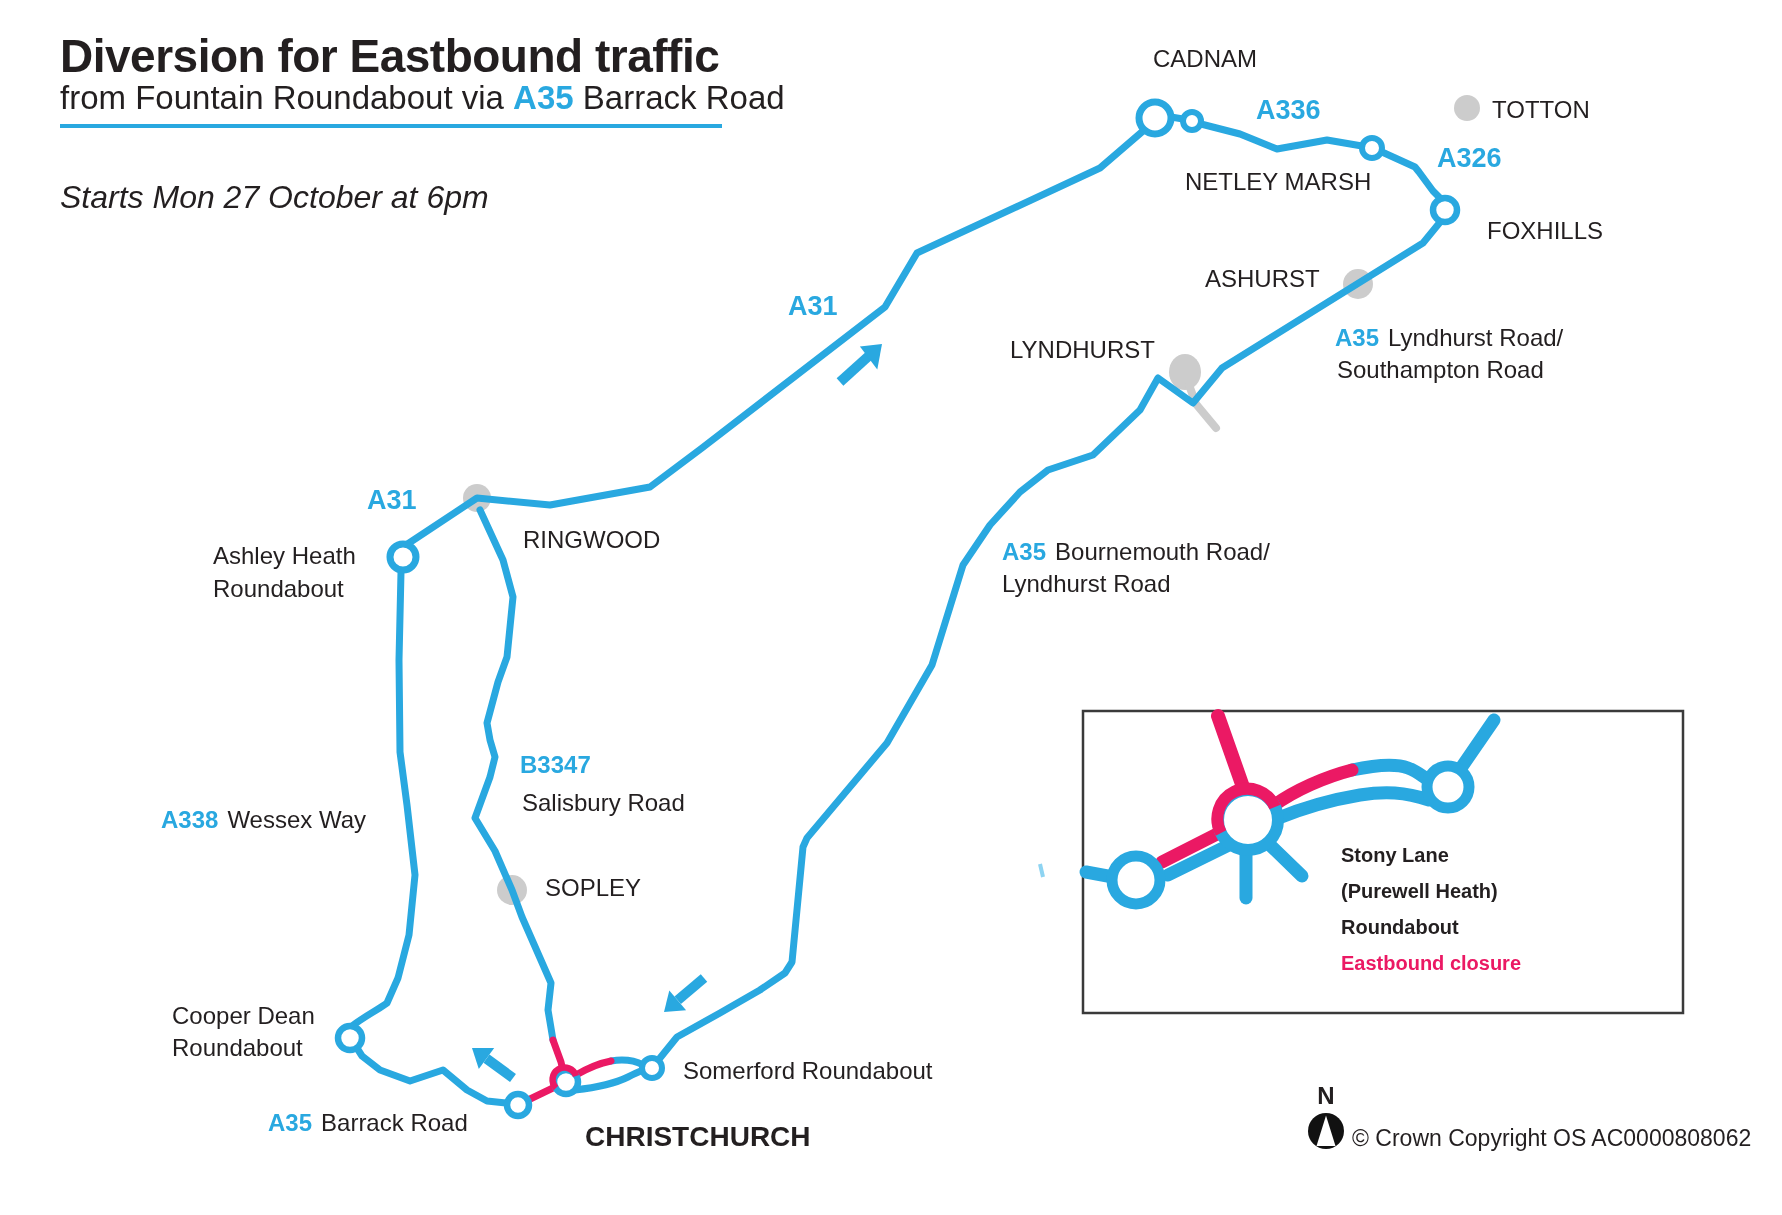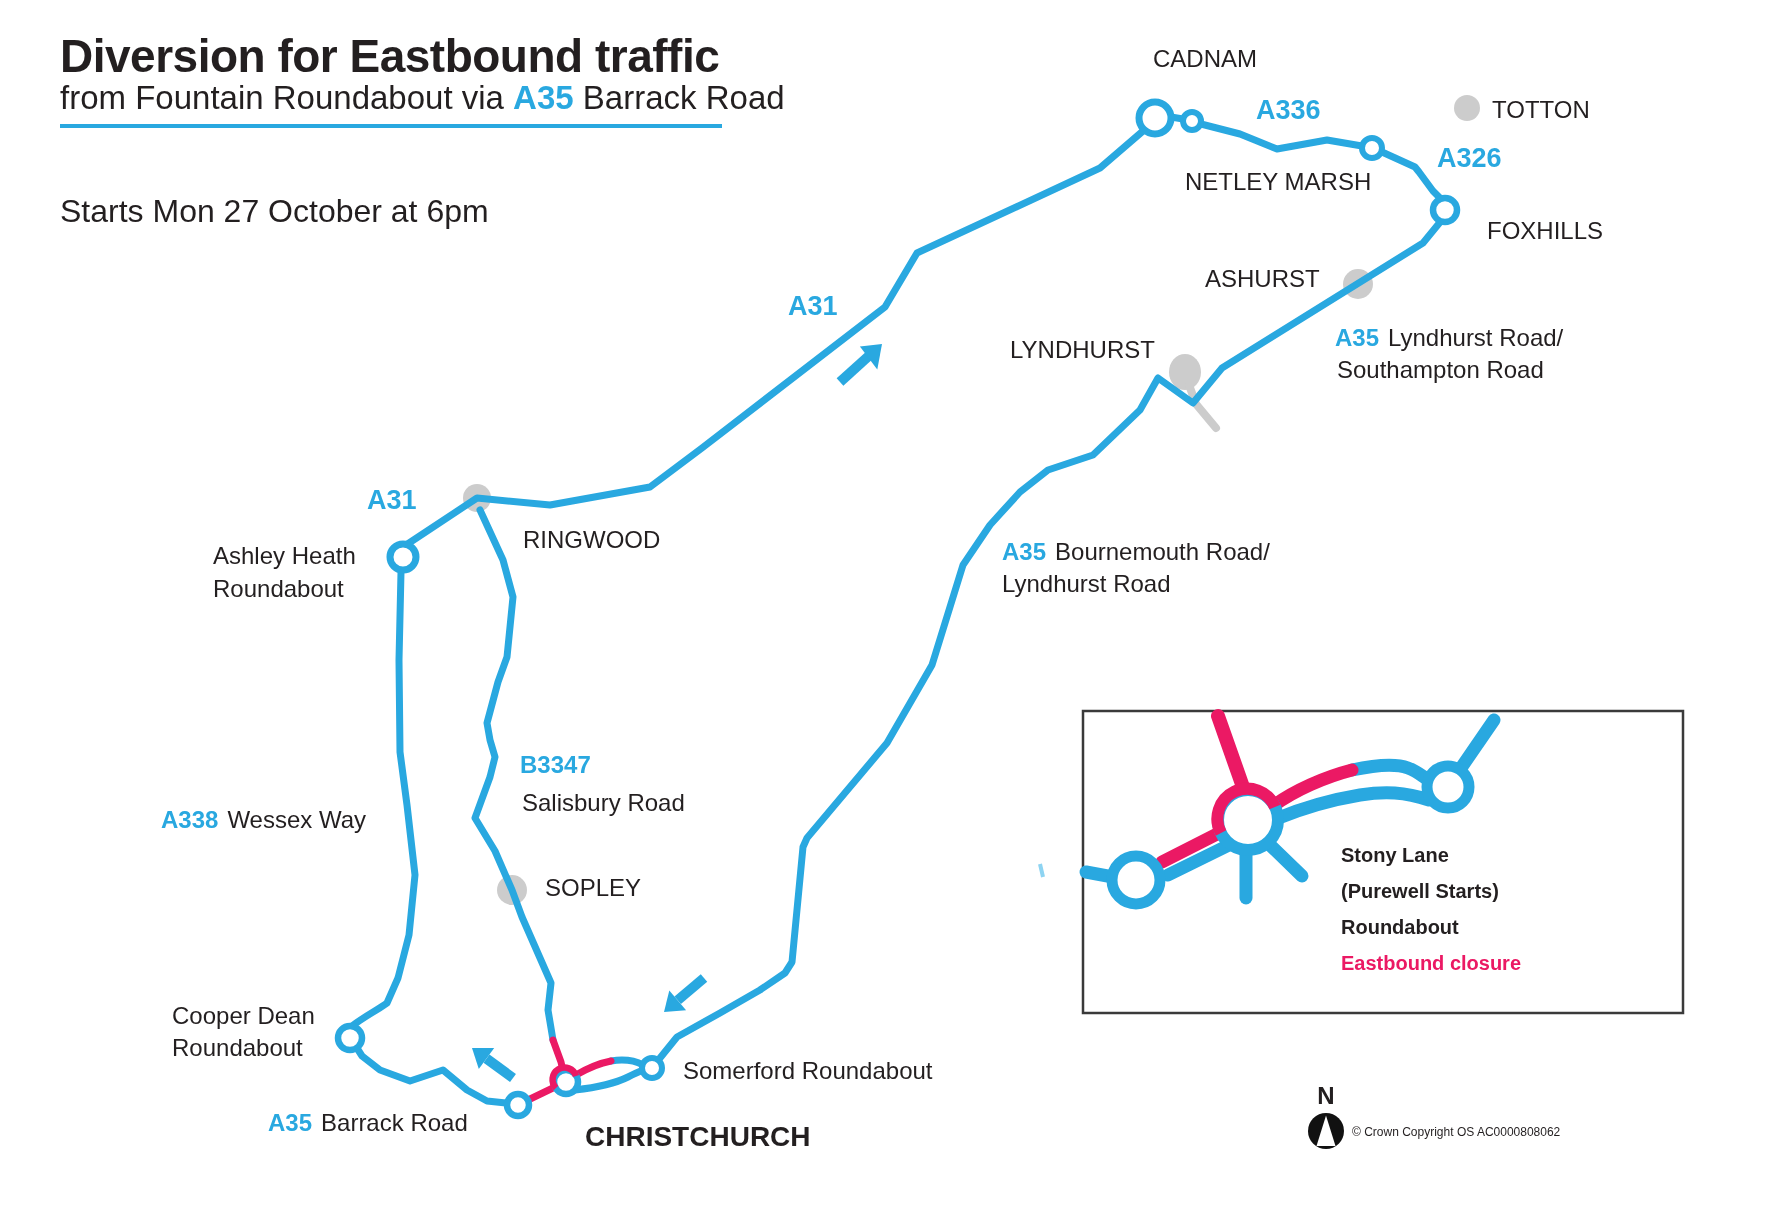--- a/index.html
+++ b/index.html
@@ -15,21 +15,21 @@
   .rule{position:absolute;background:#29a8e0;}
   .lbl{font-size:24px;}
   .lbl-bold{font-size:28px;font-weight:bold;}
   .ref{color:#29a8e0;font-weight:bold;}
   .ref-inline{color:#29a8e0;font-weight:bold;margin-right:9px;}
   .big-ref{color:#29a8e0;font-weight:bold;font-size:27px;}
   .center{transform:translateX(-50%);}
   .inset-line{font-size:20px;font-weight:bold;line-height:1;text-align:center;}
   .inset-pink{color:#eb1964;}
   .n-label{font-size:24px;font-weight:bold;}
-  .copyright{font-size:12px;}
+  .copyright{font-size:23px;}
 </style>
 </head>
 <body>
 
 <div id="canvas">
 
   <svg id="map-svg" width="1782" height="1215" viewBox="0 0 1782 1215">
 
     <g fill="#cccccc">
       <circle cx="1467" cy="108" r="13"></circle>
@@ -128,21 +128,21 @@
     </g>
   </svg>
 
   <div class="abs title" style="left:60px;top:32px;">Diversion for Eastbound traffic</div>
   <div class="abs subtitle" style="left:60px;top:80px;">
     <span>from Fountain Roundabout via</span>
     <span class="ref" style="font-size:33px;">A35</span>
     <span>Barrack Road</span>
   </div>
   <div class="rule" style="left:60px;top:124px;width:662px;height:4px;"></div>
-  <div class="abs meta" style="left:60px;top:194px;">Starts Mon 27 October at 6pm</div>
+  <div class="abs meta" style="left:60px;top:180px;font-style:italic;">Starts Mon 27 October at 6pm</div>
 
   <div class="abs lbl center" style="left:1205px;top:46px;">CADNAM</div>
   <div class="abs lbl" style="left:1492px;top:97px;">TOTTON</div>
   <div class="abs big-ref" style="left:1256px;top:96px;">A336</div>
   <div class="abs big-ref" style="left:1437px;top:144px;">A326</div>
   <div class="abs lbl" style="left:1185px;top:169px;">NETLEY MARSH</div>
   <div class="abs lbl" style="left:1487px;top:218px;">FOXHILLS</div>
   <div class="abs lbl" style="left:1205px;top:266px;">ASHURST</div>
 
   <div class="abs lbl" style="left:1335px;top:325px;">
@@ -176,20 +176,20 @@
   <div class="abs lbl" style="left:172px;top:1035px;">Roundabout</div>
 
   <div class="abs lbl" style="left:268px;top:1110px;">
     <span class="ref-inline">A35</span><span>Barrack Road</span>
   </div>
 
   <div class="abs lbl-bold" style="left:585px;top:1122px;">CHRISTCHURCH</div>
   <div class="abs lbl" style="left:683px;top:1058px;">Somerford Roundabout</div>
 
   <div class="abs inset-line" style="left:1341px;top:845px;">Stony Lane</div>
-  <div class="abs inset-line" style="left:1341px;top:881px;">(Purewell Starts)</div>
+  <div class="abs inset-line" style="left:1341px;top:881px;">(Purewell Heath)</div>
   <div class="abs inset-line" style="left:1341px;top:917px;">Roundabout</div>
   <div class="abs inset-line inset-pink" style="left:1341px;top:953px;">Eastbound closure</div>
 
   <div class="abs n-label center" style="left:1326px;top:1083px;">N</div>
   <div class="abs copyright" style="left:1352px;top:1126px;">© Crown Copyright OS AC0000808062</div>
 
 </div>
 
 </body></html>

